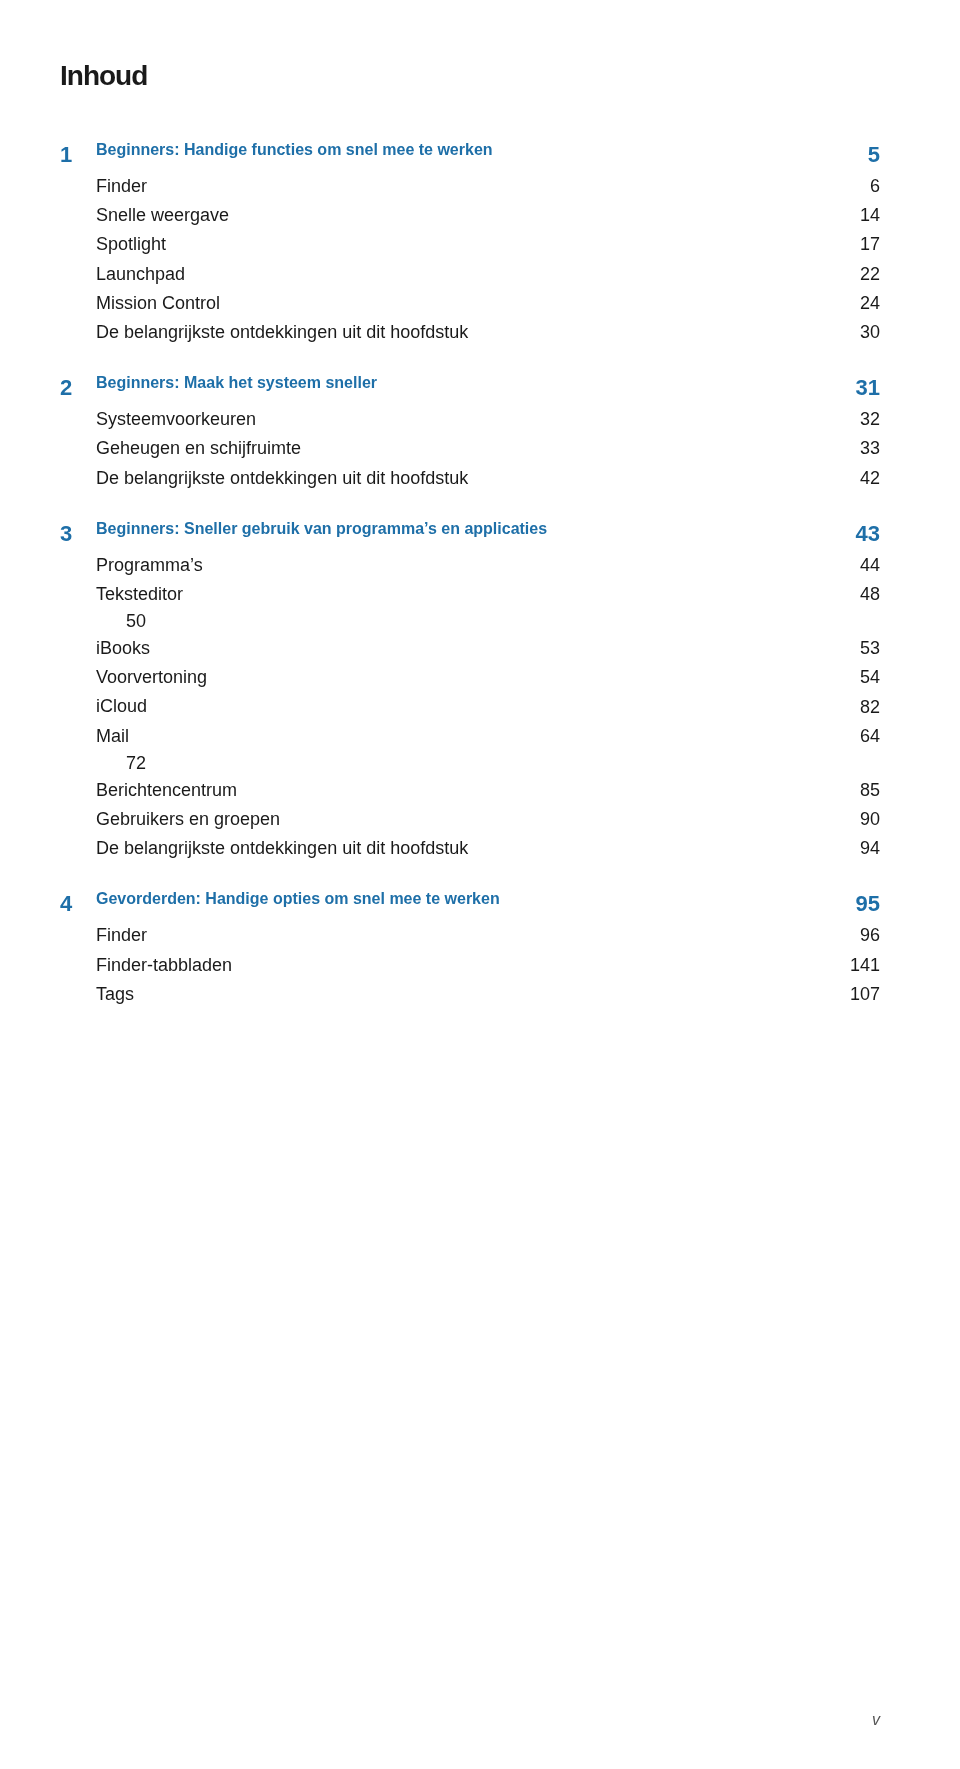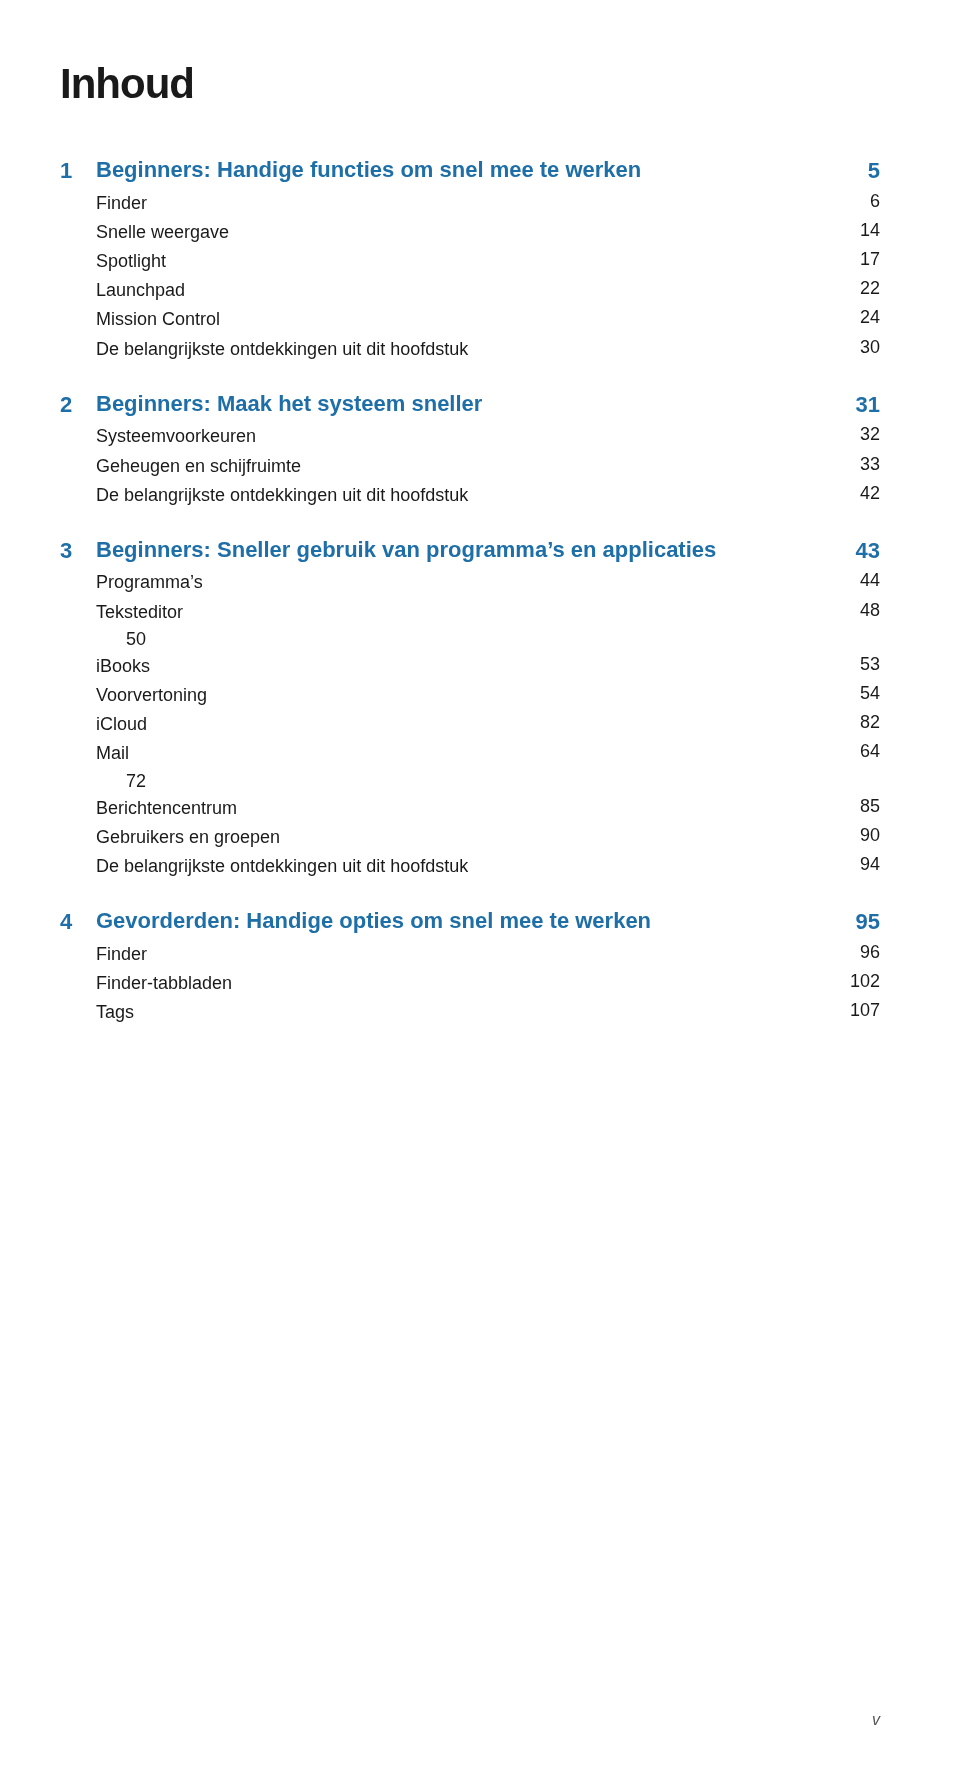--- a/index.html
+++ b/index.html
@@ -11,58 +11,58 @@
     body {
       background: #ffffff;
       font-family: 'Arial', sans-serif;
       width: 960px;
       min-height: 1769px;
       padding: 60px 80px 60px 60px;
       color: #1a1a1a;
     }
 
     .page-title {
-      font-size: 42px;
+      font-size: 28px;
       font-weight: 900;
       color: #1a1a1a;
       margin-bottom: 48px;
       letter-spacing: -1px;
     }
 
     .toc-section {
       margin-bottom: 8px;
     }
 
     .chapter-number {
       font-size: 22px;
       font-weight: 900;
       color: #1e6fa8;
       min-width: 36px;
       flex-shrink: 0;
     }
 
     .chapter-title {
-      font-size: 22px;
+      font-size: 16px;
       font-weight: 900;
       color: #1e6fa8;
       flex: 1;
       line-height: 1.3;
     }
 
     .chapter-page {
       font-size: 22px;
       font-weight: 900;
       color: #1e6fa8;
       min-width: 50px;
       text-align: right;
     }
 
     .sub-row {
       display: flex;
-      align-items: flex-start;
+      align-items: center;
       margin-bottom: 4px;
       padding-left: 36px;
     }
 
     .sub-title {
       font-size: 18px;
       font-weight: 400;
       color: #1a1a1a;
       flex: 1;
       line-height: 1.4;
@@ -217,21 +217,21 @@
         <span class="chapter-number">4</span>
         <div class="chapter-title-block"><span class="chapter-title">Gevorderden: Handige opties om snel mee te werken</span></div>
         <span class="chapter-page">95</span>
       </div>
       <div class="sub-row">
         <span class="sub-title">Finder</span>
         <span class="sub-page">96</span>
       </div>
       <div class="sub-row">
         <span class="sub-title">Finder-tabbladen</span>
-        <span class="sub-page">102</span>
+        <span class="sub-page">141</span>
       </div>
       <div class="sub-row">
         <span class="sub-title">Tags</span>
         <span class="sub-page">107</span>
       </div>
     </div>
   </div>
 
 <div class="page-number">v</div>
 

